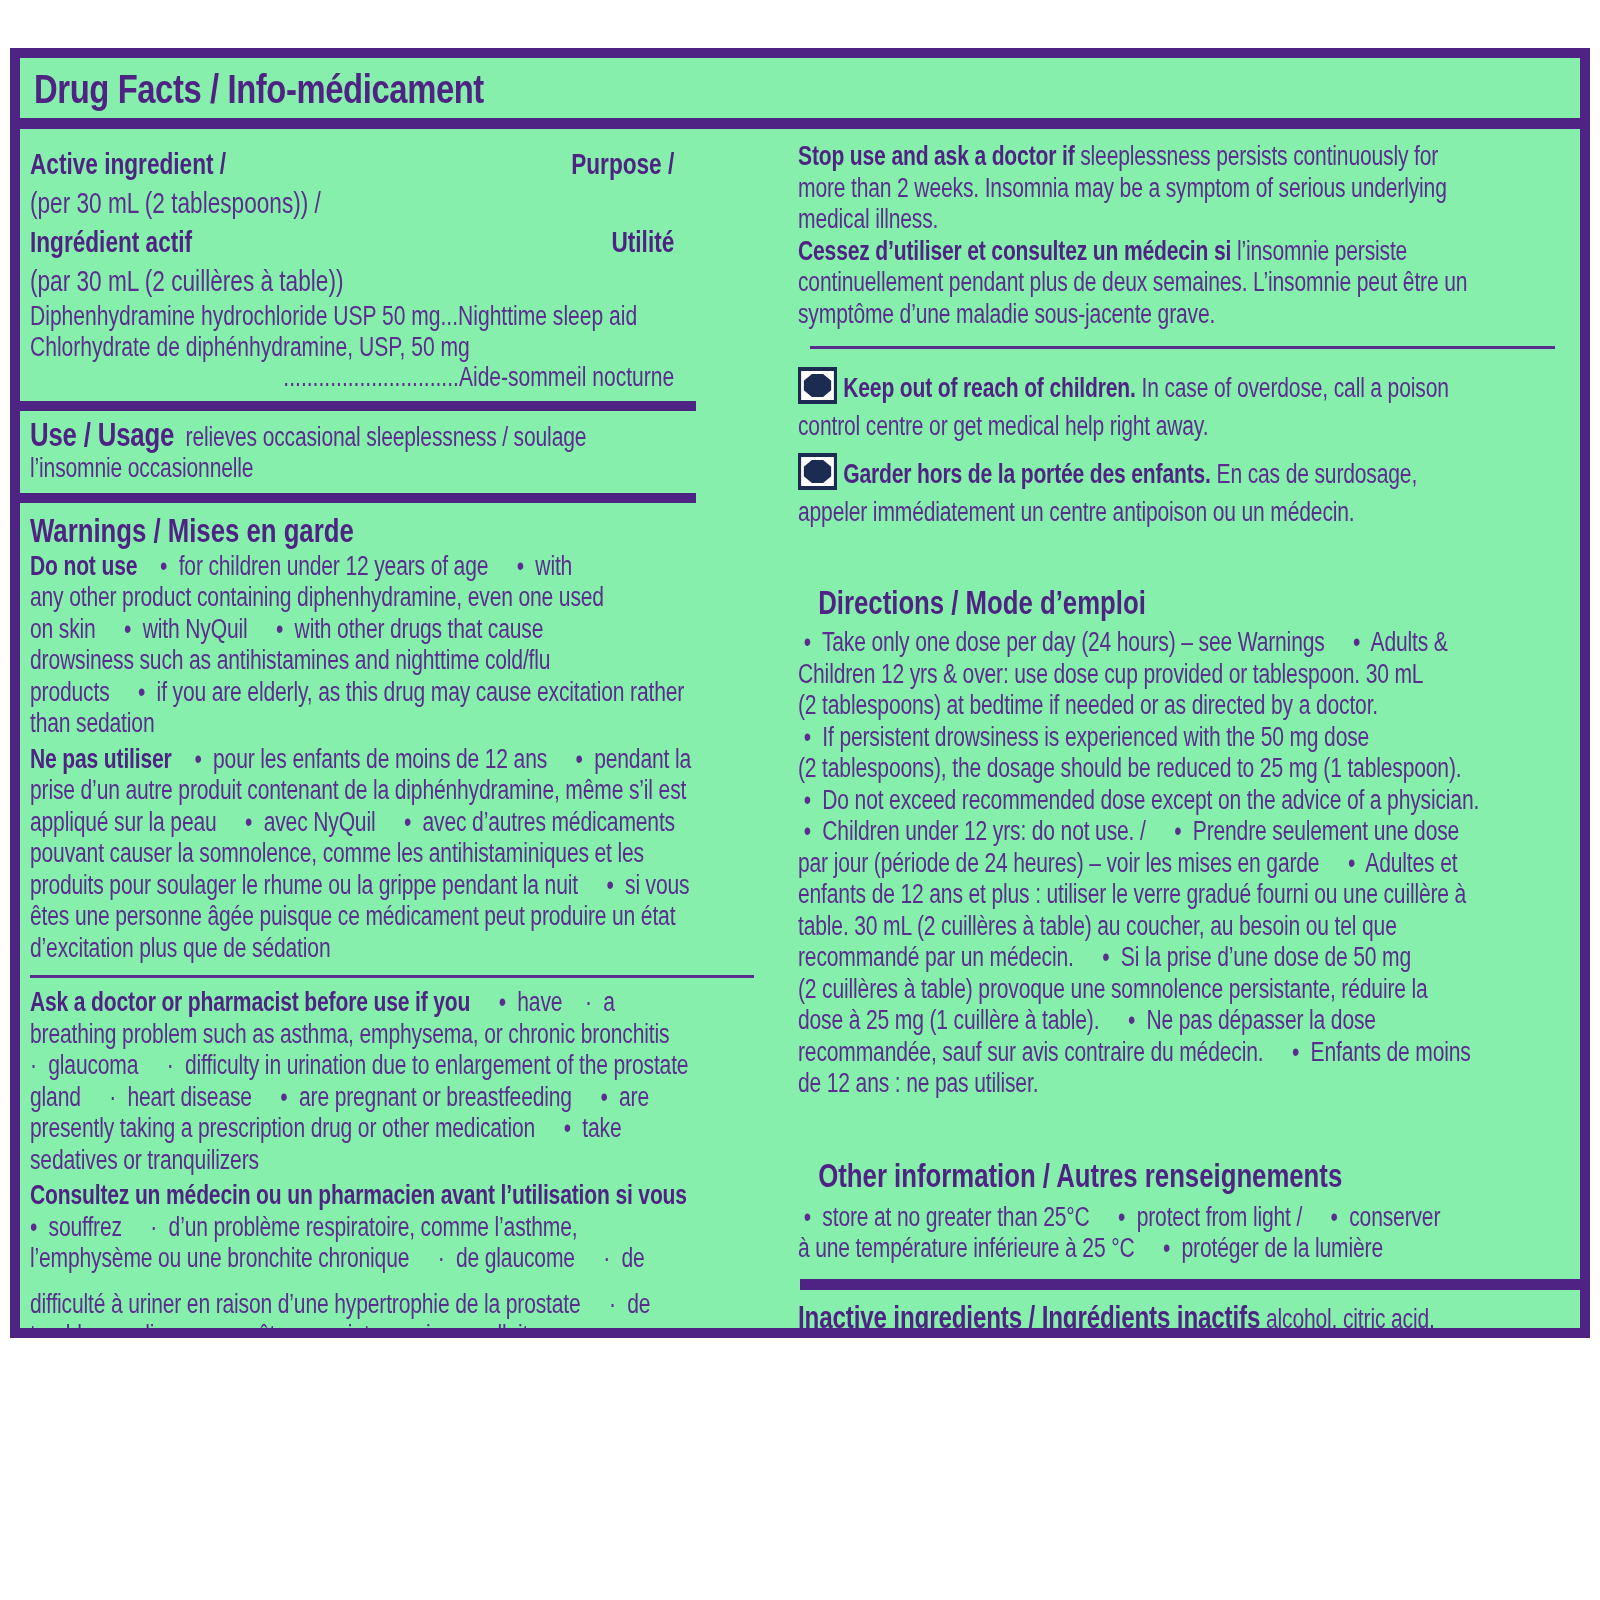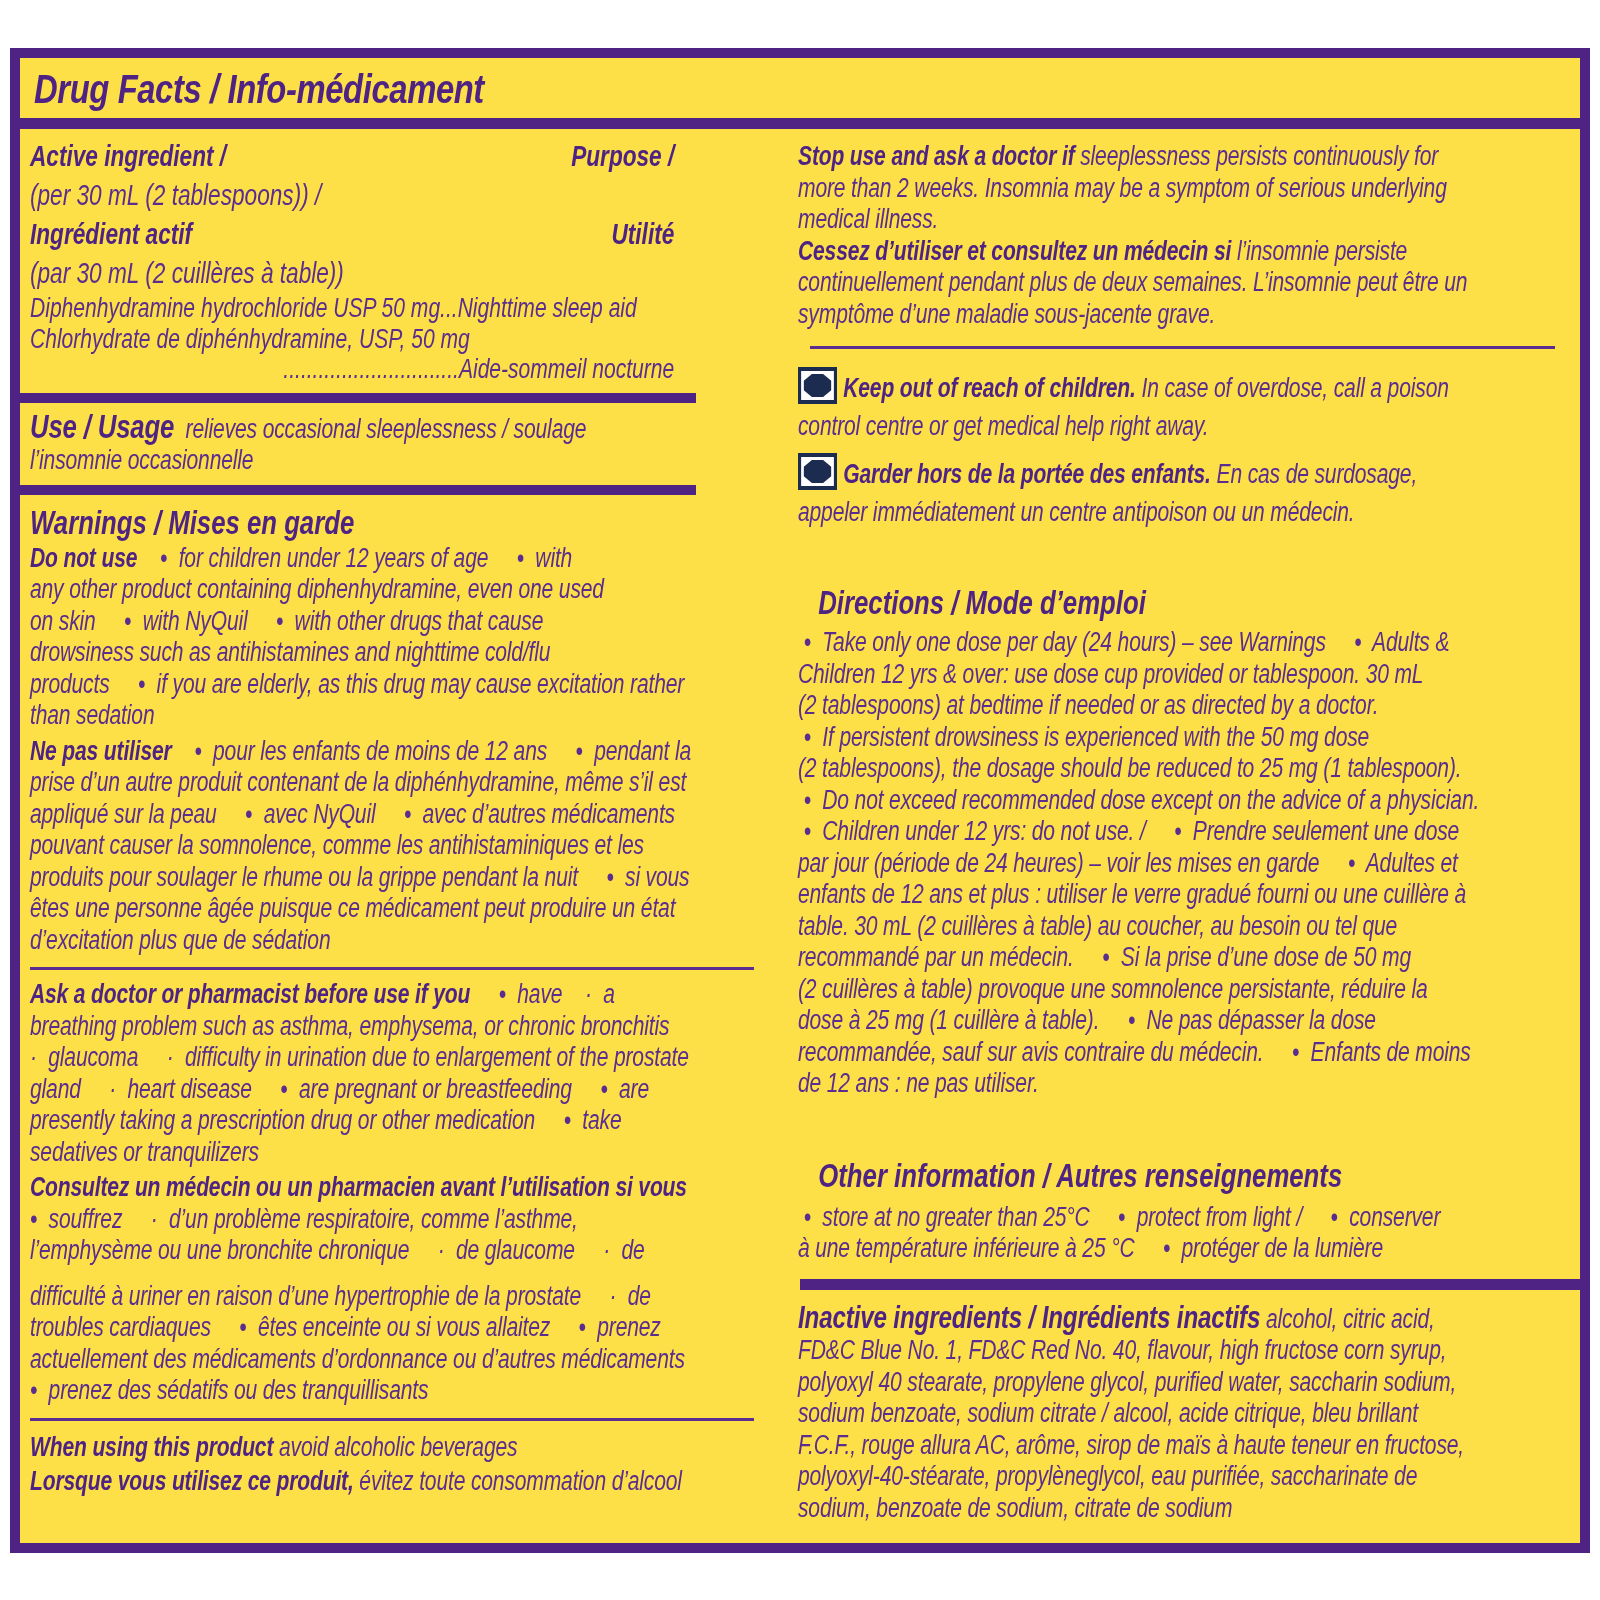--- a/index.html
+++ b/index.html
@@ -6,30 +6,30 @@
     --p:#5b2d8e;      
     --pd:#4f2383;     
     --navy:#1c2c51;   
   }
   html,body{margin:0;padding:0;}
   body{
     width:1600px;height:1600px;background:#ffffff;position:relative;
     font-family:"Liberation Sans", sans-serif;color:var(--p);
   }
   .label-box{
-    position:absolute;left:10px;top:48px;width:1580px;height:1505px;
-    border:10px solid var(--pd);box-sizing:border-box;overflow:hidden;background:#fde047;font-style:italic;
+    position:absolute;left:10px;top:48px;width:1580px;height:1290px;
+    border:10px solid var(--pd);box-sizing:border-box;overflow:hidden;background:#86efac;
   }
   .panel-header{border-bottom:11px solid var(--pd);padding:8px 0 5px 14px;}
   .panel-title{
     display:inline-block;font-size:41px;font-weight:bold;letter-spacing:-0.5px;
     color:var(--pd);transform:scaleX(0.80);transform-origin:0 50%;white-space:nowrap;
   }
   .cols{display:flex;align-items:flex-start;}
-  .col-left{flex:none;width:742px;padding:8px 0 0 10px;}
+  .col-left{flex:none;width:742px;padding:8px 0 0 10px;margin-top:8px;}
   .col-right{flex:1;min-width:0;padding:12px 24px 0 26px;}
 
   
   .sq{transform:scaleX(0.78);transform-origin:0 0;width:948px;}
   .col-right .sq{width:972px;}
 
   .t{white-space:pre-wrap;font-size:27px;line-height:31.5px;letter-spacing:-0.2px;margin:0;color:var(--p);}
   .t b{color:var(--pd);}
   .h2{font-size:33px;line-height:40px;font-weight:bold;color:var(--pd);margin:0;white-space:pre-wrap;}
   .h-indent{padding-left:26px;}

